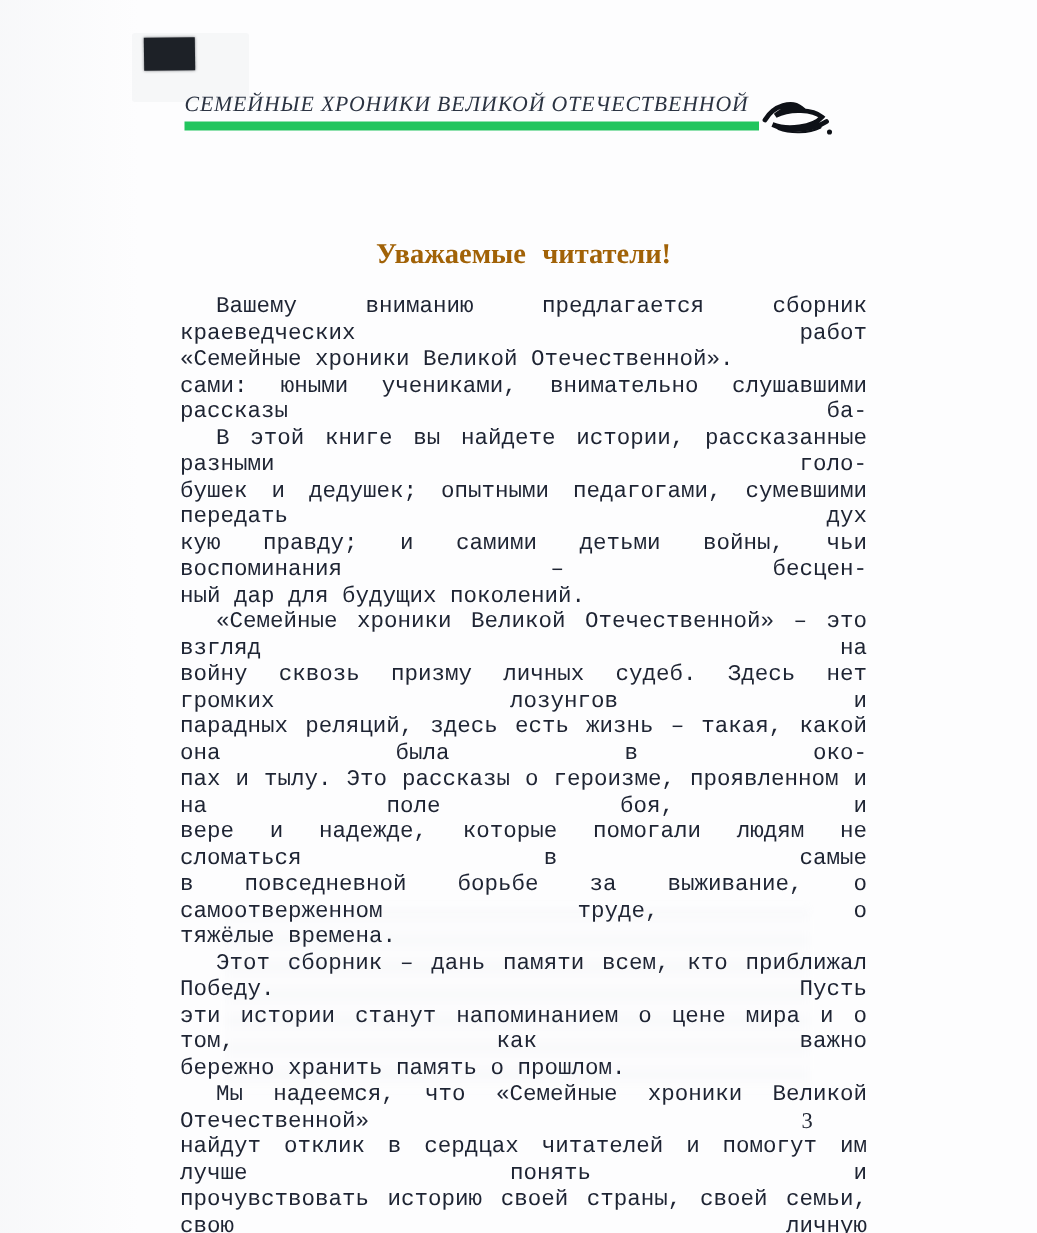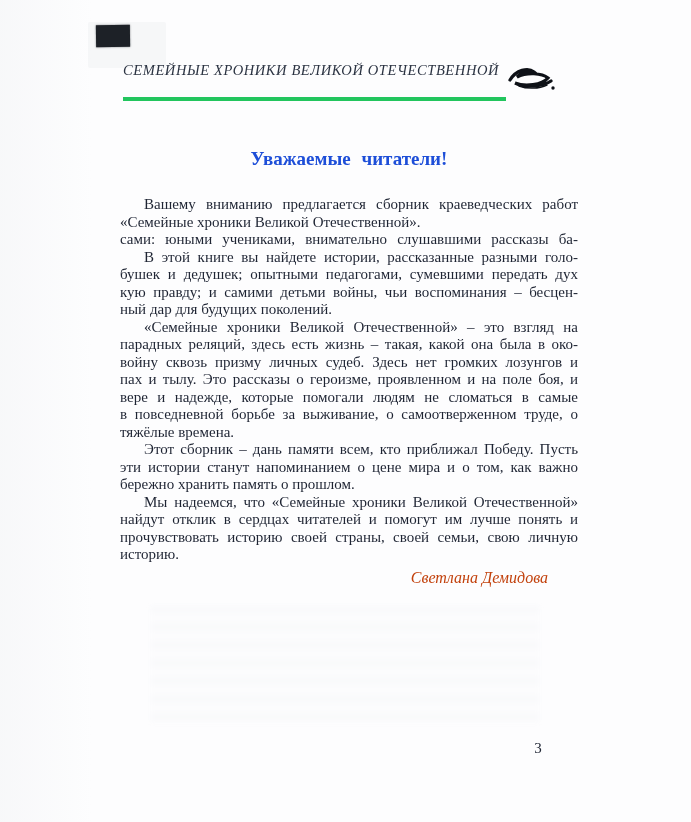--- a/index.html
+++ b/index.html
@@ -34,37 +34,37 @@
   
   .ghost{
     position:absolute;left:150px;top:605px;width:390px;height:120px;
     background:repeating-linear-gradient(to bottom,#f6f7f9 0 8px,#fbfbfc 8px 18px);
     opacity:.45;filter:blur(2px);
   }
   .running-head{
     position:absolute;left:123px;top:62px;width:383px;
     font-style:italic;font-size:14.5px;letter-spacing:.6px;
     color:#2b3342;white-space:nowrap;
-    padding-bottom:18px;
-    border-bottom:4px solid #22c55e;
+    padding-bottom:2px;
+    border-bottom:6px solid #22c55e;
   }
   .ornament{
     position:absolute;left:507px;top:63px;width:50px;height:34px;
   }
   .heading{
-    position:absolute;left:120px;top:148px;width:458px;
+    position:absolute;left:120px;top:159px;width:458px;
     text-align:center;font-weight:bold;font-size:19px;
-    word-spacing:6px;color:#1d4ed8;
+    word-spacing:6px;color:#a16207;
   }
   .body-text{
     position:absolute;left:120px;top:196px;width:458px;
     font-size:15px;line-height:17.5px;color:var(--ink);
   }
   .paragraph{margin:0;}
-  .line{text-align:justify;text-align-last:justify;}
+  .line{text-align:justify;text-align-last:justify;font-family:Liberation Mono, monospace;}
   .line.first{text-indent:24px;}
   .line.last{text-align-last:left;}
   .signature{
     margin-top:5px;
     text-align:right;padding-right:30px;
     font-style:italic;font-size:16px;color:#c2410c;
   }
   .page-number{
     position:absolute;left:528px;top:740px;width:20px;
     font-size:15px;color:#222836;text-align:center;
@@ -99,22 +99,22 @@
       </div>
     <div class="paragraph">
         <div class="line">сами: юными учениками, внимательно слушавшими рассказы ба-</div>
         <div class="line first">В этой книге вы найдете истории, рассказанные разными голо-</div>
         <div class="line">бушек и дедушек; опытными педагогами, сумевшими передать дух</div>
         <div class="line">кую правду; и самими детьми войны, чьи воспоминания – бесцен-</div>
         <div class="line last">ный дар для будущих поколений.</div>
       </div>
     <div class="paragraph">
         <div class="line first">«Семейные хроники Великой Отечественной» – это взгляд на</div>
+        <div class="line">войну сквозь призму личных судеб. Здесь нет громких лозунгов и</div>
         <div class="line">парадных реляций, здесь есть жизнь – такая, какой она была в око-</div>
-        <div class="line">войну сквозь призму личных судеб. Здесь нет громких лозунгов и</div>
         <div class="line">пах и тылу. Это рассказы о героизме, проявленном и на поле боя, и</div>
         <div class="line">вере и надежде, которые помогали людям не сломаться в самые</div>
         <div class="line">в повседневной борьбе за выживание, о самоотверженном труде, о</div>
         <div class="line last">тяжёлые времена.</div>
       </div>
     <div class="paragraph">
         <div class="line first">Этот сборник – дань памяти всем, кто приближал Победу. Пусть</div>
         <div class="line">эти истории станут напоминанием о цене мира и о том, как важно</div>
         <div class="line last">бережно хранить память о прошлом.</div>
       </div>

